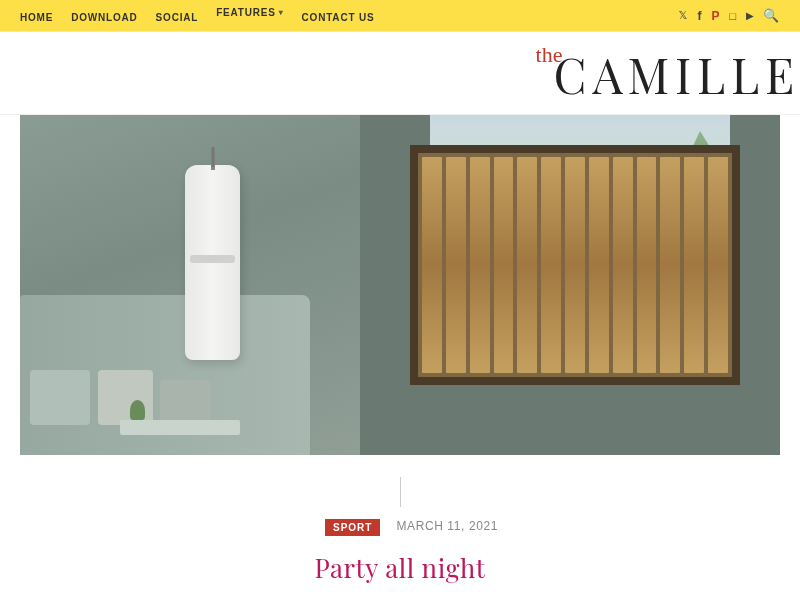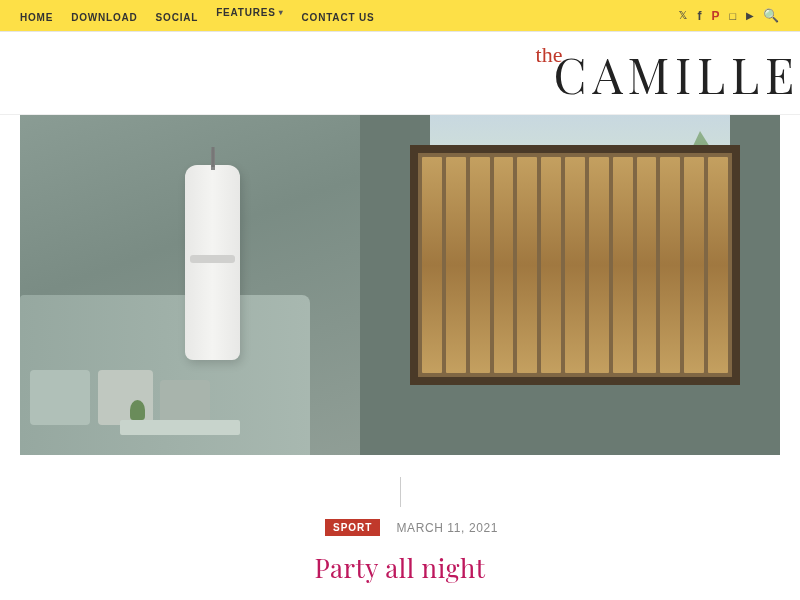--- a/index.html
+++ b/index.html
@@ -193,21 +193,21 @@
       padding: 22px 0 10px;
     }
     .post-vertical-line {
       width: 1px;
       height: 30px;
       background: #ccc;
       margin: 0 auto 12px;
     }
     .post-meta-row {
       display: flex;
-      align-items: center;
+      align-items: flex-start;
       justify-content: center;
       gap: 16px;
       margin-bottom: 14px;
       margin-left: 23px;
     }
     .category-badge {
       background: #c0392b;
       color: #fff;
       font-family: Arial, Helvetica, sans-serif;
       font-size: 10px;

